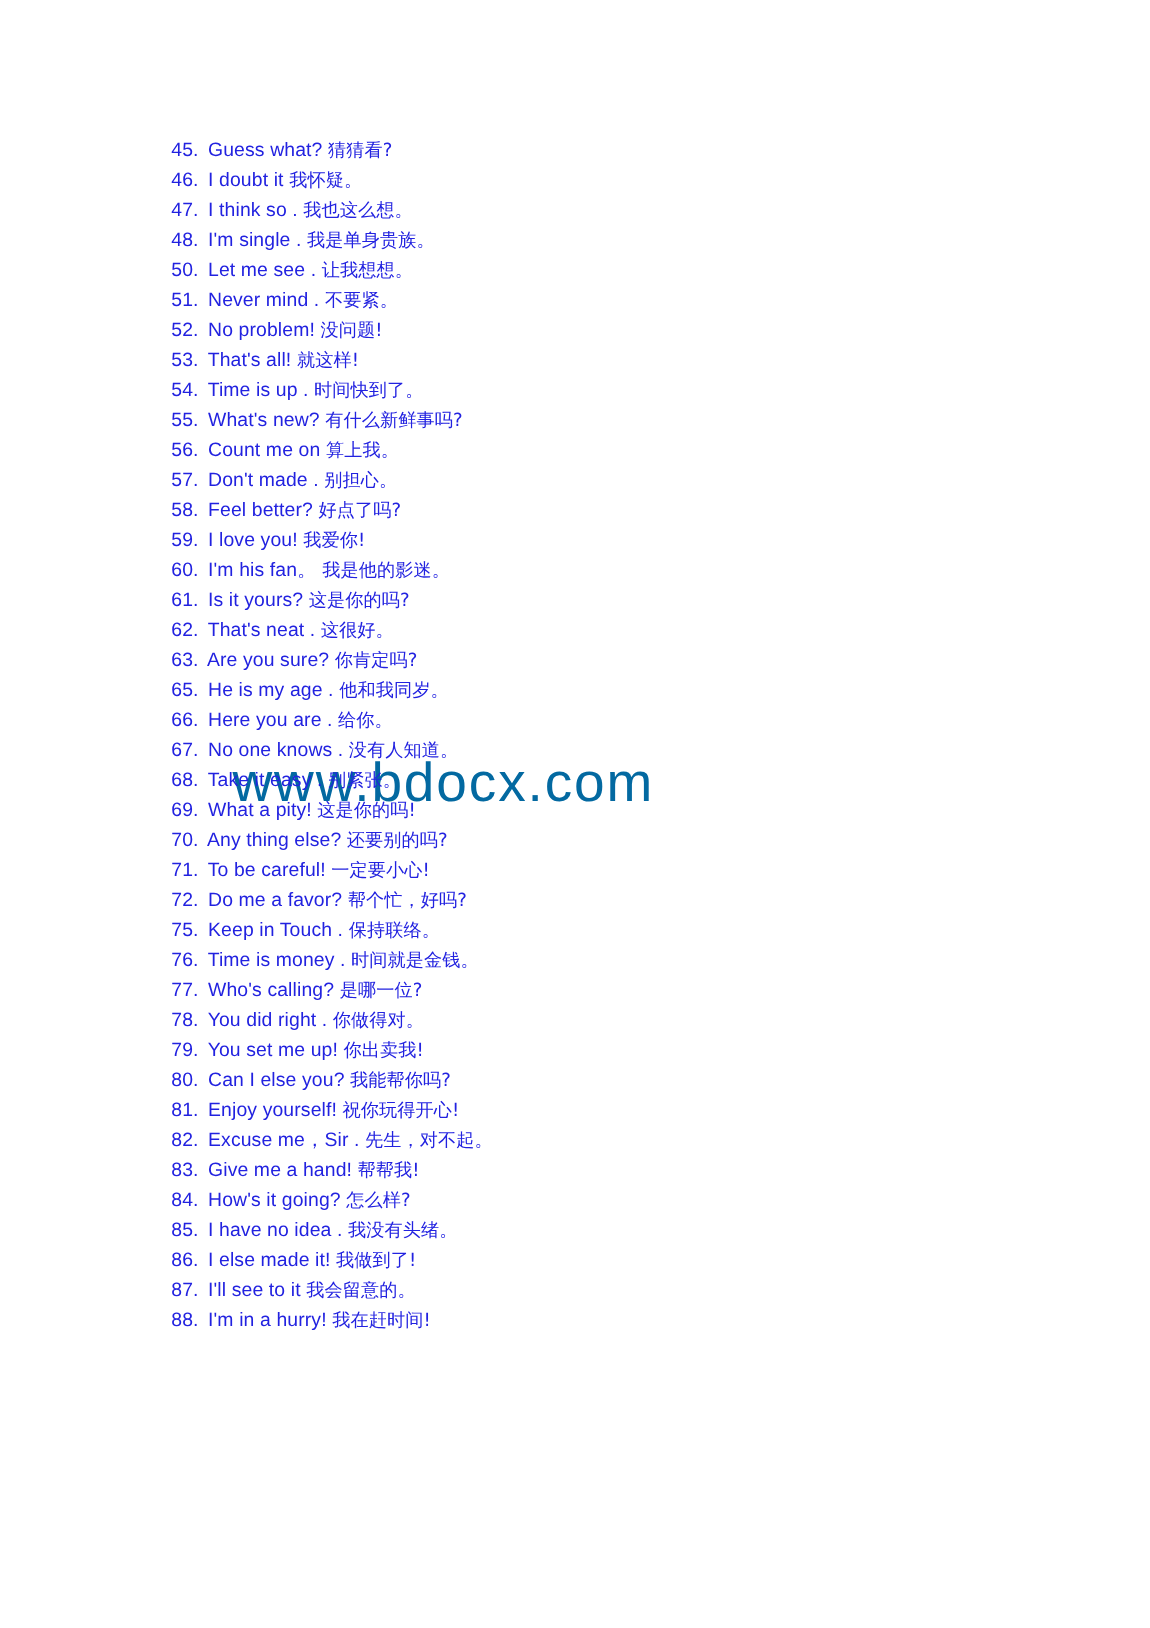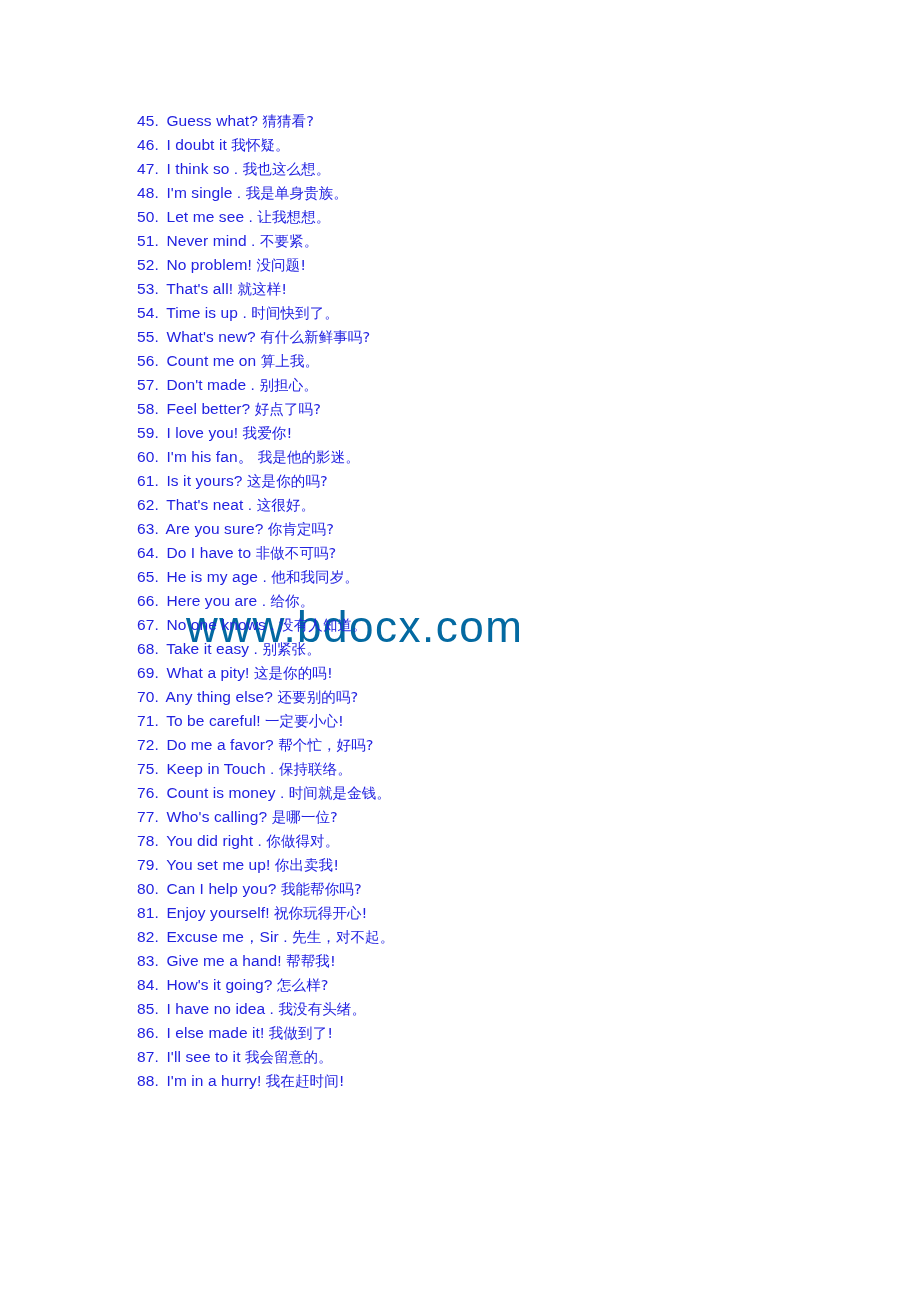--- a/index.html
+++ b/index.html
@@ -90,35 +90,34 @@
       <div class="phrase-line"><span class="phrase-num">54.</span> <span class="phrase-en">Time is up .</span> <span class="phrase-zh">时间快到了。</span></div>
       <div class="phrase-line"><span class="phrase-num">55.</span> <span class="phrase-en">What's new?</span> <span class="phrase-zh">有什么新鲜事吗?</span></div>
       <div class="phrase-line"><span class="phrase-num">56.</span> <span class="phrase-en">Count me on</span> <span class="phrase-zh">算上我。</span></div>
       <div class="phrase-line"><span class="phrase-num">57.</span> <span class="phrase-en">Don't made .</span> <span class="phrase-zh">别担心。</span></div>
       <div class="phrase-line"><span class="phrase-num">58.</span> <span class="phrase-en">Feel better?</span> <span class="phrase-zh">好点了吗?</span></div>
       <div class="phrase-line"><span class="phrase-num">59.</span> <span class="phrase-en">I love you!</span> <span class="phrase-zh">我爱你!</span></div>
       <div class="phrase-line"><span class="phrase-num">60.</span> <span class="phrase-en">I'm his fan。</span> <span class="phrase-zh">我是他的影迷。</span></div>
       <div class="phrase-line"><span class="phrase-num">61.</span> <span class="phrase-en">Is it yours?</span> <span class="phrase-zh">这是你的吗?</span></div>
       <div class="phrase-line"><span class="phrase-num">62.</span> <span class="phrase-en">That's neat .</span> <span class="phrase-zh">这很好。</span></div>
       <div class="phrase-line"><span class="phrase-num">63.</span> <span class="phrase-en">Are you sure?</span> <span class="phrase-zh">你肯定吗?</span></div>
-      <div class="phrase-line"><span class="phrase-num">64.</span> <span class="phrase-en">Do I have to</span> <span class="phrase-zh">非做不可吗?</span></div>
       <div class="phrase-line"><span class="phrase-num">65.</span> <span class="phrase-en">He is my age .</span> <span class="phrase-zh">他和我同岁。</span></div>
       <div class="phrase-line"><span class="phrase-num">66.</span> <span class="phrase-en">Here you are .</span> <span class="phrase-zh">给你。</span></div>
       <div class="phrase-line"><span class="phrase-num">67.</span> <span class="phrase-en">No one knows .</span> <span class="phrase-zh">没有人知道。</span></div>
       <div class="phrase-line"><span class="phrase-num">68.</span> <span class="phrase-en">Take it easy .</span> <span class="phrase-zh">别紧张。</span></div>
       <div class="phrase-line"><span class="phrase-num">69.</span> <span class="phrase-en">What a pity!</span> <span class="phrase-zh">这是你的吗!</span></div>
       <div class="phrase-line"><span class="phrase-num">70.</span> <span class="phrase-en">Any thing else?</span> <span class="phrase-zh">还要别的吗?</span></div>
       <div class="phrase-line"><span class="phrase-num">71.</span> <span class="phrase-en">To be careful!</span> <span class="phrase-zh">一定要小心!</span></div>
       <div class="phrase-line"><span class="phrase-num">72.</span> <span class="phrase-en">Do me a favor?</span> <span class="phrase-zh">帮个忙，好吗?</span></div>
       <div class="phrase-line"><span class="phrase-num">75.</span> <span class="phrase-en">Keep in Touch .</span> <span class="phrase-zh">保持联络。</span></div>
-      <div class="phrase-line"><span class="phrase-num">76.</span> <span class="phrase-en">Count is money .</span> <span class="phrase-zh">时间就是金钱。</span></div>
+      <div class="phrase-line"><span class="phrase-num">76.</span> <span class="phrase-en">Time is money .</span> <span class="phrase-zh">时间就是金钱。</span></div>
       <div class="phrase-line"><span class="phrase-num">77.</span> <span class="phrase-en">Who's calling?</span> <span class="phrase-zh">是哪一位?</span></div>
       <div class="phrase-line"><span class="phrase-num">78.</span> <span class="phrase-en">You did right .</span> <span class="phrase-zh">你做得对。</span></div>
       <div class="phrase-line"><span class="phrase-num">79.</span> <span class="phrase-en">You set me up!</span> <span class="phrase-zh">你出卖我!</span></div>
-      <div class="phrase-line"><span class="phrase-num">80.</span> <span class="phrase-en">Can I help you?</span> <span class="phrase-zh">我能帮你吗?</span></div>
+      <div class="phrase-line"><span class="phrase-num">80.</span> <span class="phrase-en">Can I else you?</span> <span class="phrase-zh">我能帮你吗?</span></div>
       <div class="phrase-line"><span class="phrase-num">81.</span> <span class="phrase-en">Enjoy yourself!</span> <span class="phrase-zh">祝你玩得开心!</span></div>
       <div class="phrase-line"><span class="phrase-num">82.</span> <span class="phrase-en">Excuse me，Sir .</span> <span class="phrase-zh">先生，对不起。</span></div>
       <div class="phrase-line"><span class="phrase-num">83.</span> <span class="phrase-en">Give me a hand!</span> <span class="phrase-zh">帮帮我!</span></div>
       <div class="phrase-line"><span class="phrase-num">84.</span> <span class="phrase-en">How's it going?</span> <span class="phrase-zh">怎么样?</span></div>
       <div class="phrase-line"><span class="phrase-num">85.</span> <span class="phrase-en">I have no idea .</span> <span class="phrase-zh">我没有头绪。</span></div>
       <div class="phrase-line"><span class="phrase-num">86.</span> <span class="phrase-en">I else made it!</span> <span class="phrase-zh">我做到了!</span></div>
       <div class="phrase-line"><span class="phrase-num">87.</span> <span class="phrase-en">I'll see to it</span> <span class="phrase-zh">我会留意的。</span></div>
       <div class="phrase-line"><span class="phrase-num">88.</span> <span class="phrase-en">I'm in a hurry!</span> <span class="phrase-zh">我在赶时间!</span></div>
     </div>
 

